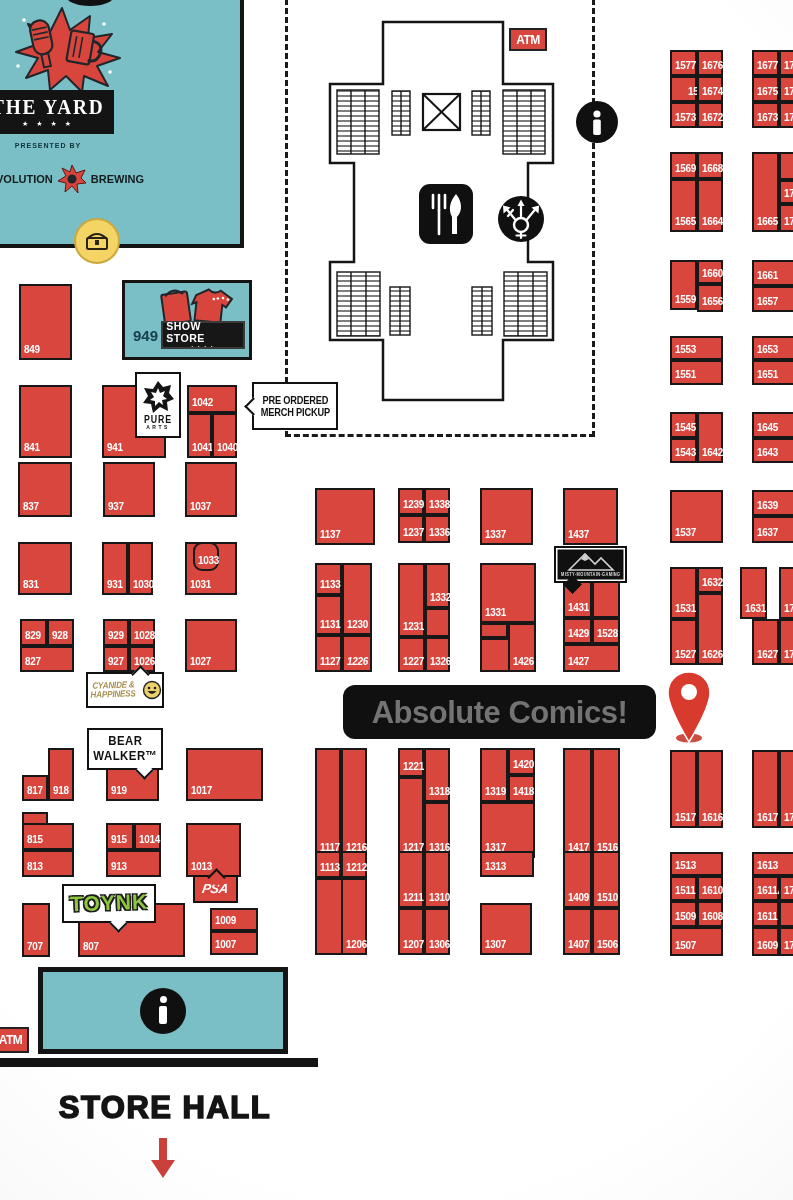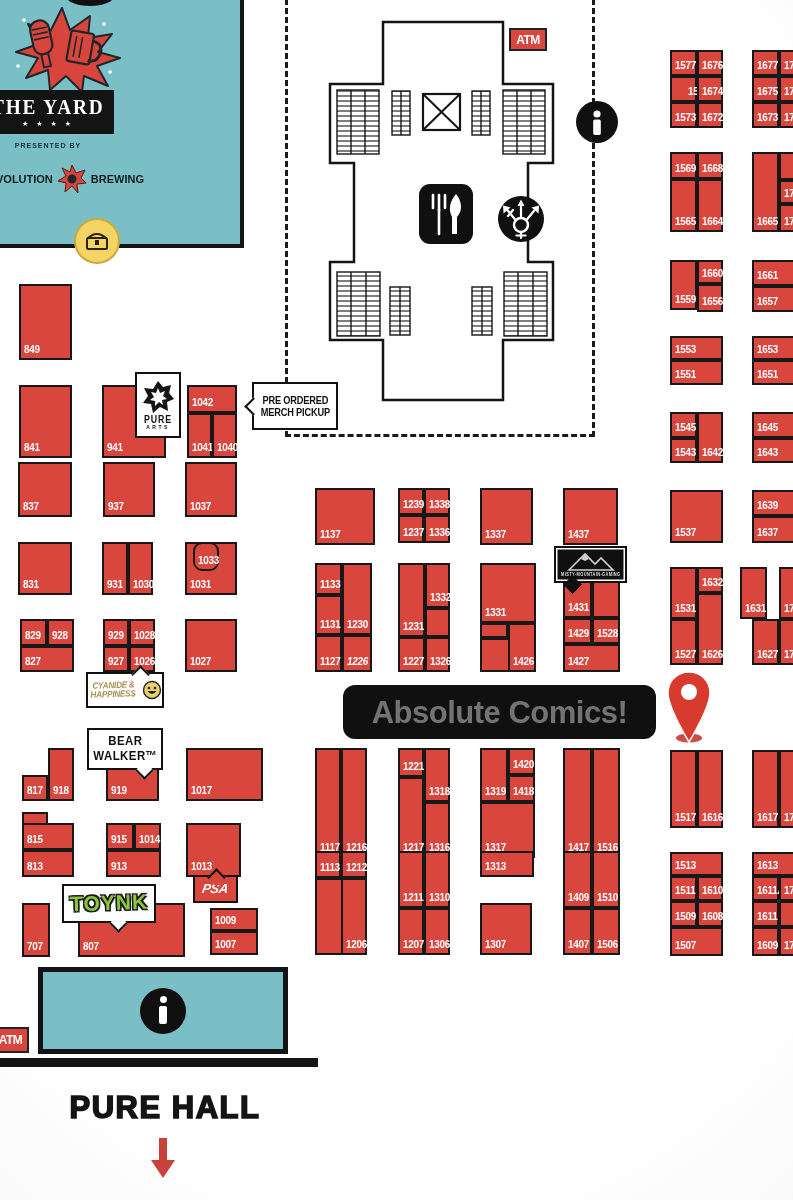--- a/index.html
+++ b/index.html
@@ -646,20 +646,38 @@
     </div>
   </div>
   <div class="chest">
     <svg width="24" height="20">
       <rect x="2" y="7" width="20" height="11" rx="1.5" fill="none" stroke="#2a2417" stroke-width="2"></rect>
       <path d="M2,8 q10,-10 20,0" fill="none" stroke="#2a2417" stroke-width="2"></path>
       <rect x="10" y="9" width="4" height="5" fill="#2a2417"></rect>
     </svg>
   </div>
 
+  <div style="position:absolute;left:122px;top:280px;width:130px;height:80px;background:#7abec6;border:3.5px solid #141414;box-sizing:border-box;z-index:4;">
+    <svg width="124" height="50" style="position:absolute;left:0;top:2px;">
+      <rect x="38" y="8" width="26" height="30" rx="2" fill="#d8453c" stroke="#20262a" stroke-width="2" transform="rotate(-8 51 23)"></rect>
+      <path d="M42,10 q9,-9 18,0" fill="none" stroke="#20262a" stroke-width="2" transform="rotate(-8 51 23)"></path>
+      <g transform="rotate(6 88 22)">
+        <path d="M70,12 l12,-7 q6,5 12,0 l12,7 l-5,9 l-4,-2 l0,18 l-26,0 l0,-18 l-4,2 z" fill="#d8453c" stroke="#20262a" stroke-width="2"></path>
+        <circle cx="92" cy="13" r="1.3" fill="#fff"></circle>
+          <circle cx="97" cy="12" r="1.3" fill="#fff"></circle>
+        <circle cx="102" cy="13" r="1.3" fill="#fff"></circle>
+          <circle cx="88" cy="14" r="1.3" fill="#fff"></circle>
+      </g>
+    </svg>
+    <span style="position:absolute;left:8px;bottom:14px;font:700 15px/1 'Liberation Sans',sans-serif;color:#17404a;">949</span>
+    <div style="position:absolute;left:36px;bottom:8px;width:84px;height:28px;background:#171717;border:2px solid #3a3a3a;box-sizing:border-box;display:flex;flex-direction:column;align-items:center;justify-content:center;">
+      <span style="font:700 11.5px/1 'Liberation Sans',sans-serif;color:#fff;letter-spacing:.5px;transform:scaleX(.92);">SHOW STORE</span>
+      <span style="color:#fff;font-size:4px;letter-spacing:2px;">• • • •</span>
+    </div>
+  </div>
 
   <div class="callout pure">
     <svg width="34" height="34">
       <path d="M17,1 L22,7 L30,5 L28,13 L33,19 L26,22 L27,31 L19,27 L12,33 L10,24 L2,23 L7,16 L3,8 L12,9 z" fill="#141414"></path>
       <path d="M17,8 l2,5 l5,-2 l-2,5 l4,3 l-5,1 l1,5 l-4,-3 l-4,4 l0,-5 l-5,-1 l4,-3 l-3,-5 l5,1 z" fill="#fff"></path>
     </svg>
     <span class="l1">PURE</span>
     <span class="l2">ARTS</span>
   </div>
 
@@ -714,19 +732,19 @@
   <div class="callout psa">
     <span class="l1">PSA</span>
   </div>
 
   <div class="infobar">
     <div class="info-circle"></div>
   </div>
   <div class="atm bottom">ATM</div>
   <div class="blackline"></div>
 
-  <div class="queuehall">PURE HALL</div>
+  <div class="queuehall">STORE HALL</div>
   <svg class="queue-arrow" width="24" height="42">
     <rect x="8" y="0" width="8" height="24" fill="#c9413a"></rect>
     <polygon points="0,22 24,22 12,40" fill="#c9413a"></polygon>
   </svg>
 
 </div>
 
 </body></html>

